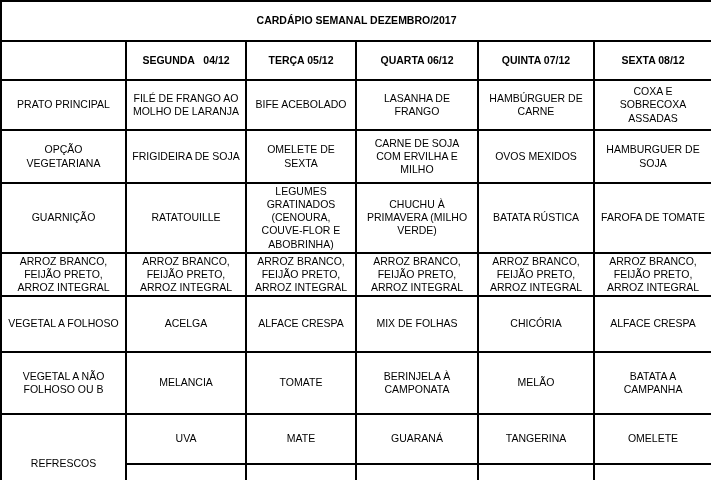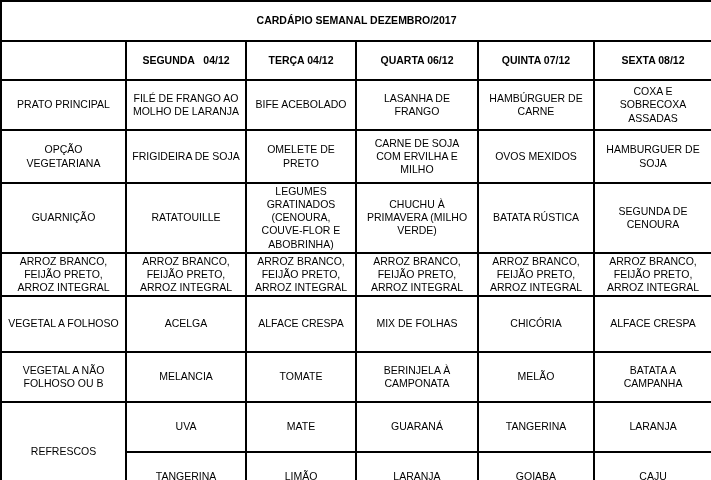--- a/index.html
+++ b/index.html
@@ -64,87 +64,87 @@
   </colgroup>
 
   <tbody>
       <tr style="height:40px">
     <td class="title-cell" colspan="6">CARDÁPIO SEMANAL DEZEMBRO/2017</td>
   </tr>
 
   <tr style="height:39px">
     <td></td>
     <td class="day-cell">SEGUNDA &nbsp; 04/12</td>
-    <td class="day-cell">TERÇA 04/12</td>
+    <td class="day-cell">TERÇA 05/12</td>
     <td class="day-cell">QUARTA 06/12</td>
     <td class="day-cell">QUINTA 07/12</td>
     <td class="day-cell">SEXTA 08/12</td>
   </tr>
 
   <tr style="height:50px">
     <td class="lbl">PRATO PRINCIPAL</td>
     <td>FILÉ DE FRANGO AO MOLHO DE LARANJA</td>
     <td>BIFE ACEBOLADO</td>
     <td>LASANHA DE FRANGO</td>
     <td>HAMBÚRGUER DE CARNE</td>
     <td>COXA E SOBRECOXA ASSADAS</td>
   </tr>
 
   <tr style="height:53px">
     <td class="lbl">OPÇÃO VEGETARIANA</td>
     <td>FRIGIDEIRA DE SOJA</td>
-    <td>OMELETE DE PRETO</td>
+    <td>OMELETE DE SEXTA</td>
     <td>CARNE DE SOJA COM ERVILHA E MILHO</td>
     <td>OVOS MEXIDOS</td>
     <td>HAMBURGUER DE SOJA</td>
   </tr>
 
   <tr style="height:48px">
     <td class="lbl">GUARNIÇÃO</td>
     <td>RATATOUILLE</td>
     <td class="small">LEGUMES GRATINADOS (CENOURA, COUVE-FLOR E ABOBRINHA)</td>
     <td>CHUCHU À PRIMAVERA (MILHO VERDE)</td>
     <td>BATATA RÚSTICA</td>
-    <td>SEGUNDA DE CENOURA</td>
+    <td>FAROFA DE TOMATE</td>
   </tr>
 
   <tr style="height:40px">
     <td class="lbl">ARROZ BRANCO, FEIJÃO PRETO, ARROZ INTEGRAL</td>
     <td>ARROZ BRANCO, FEIJÃO PRETO, ARROZ INTEGRAL</td>
     <td>ARROZ BRANCO, FEIJÃO PRETO, ARROZ INTEGRAL</td>
     <td>ARROZ BRANCO, FEIJÃO PRETO, ARROZ INTEGRAL</td>
     <td>ARROZ BRANCO, FEIJÃO PRETO, ARROZ INTEGRAL</td>
     <td>ARROZ BRANCO, FEIJÃO PRETO, ARROZ INTEGRAL</td>
   </tr>
 
   <tr style="height:56px">
     <td class="lbl">VEGETAL A FOLHOSO</td>
     <td>ACELGA</td>
     <td>ALFACE CRESPA</td>
     <td>MIX DE FOLHAS</td>
     <td>CHICÓRIA</td>
     <td>ALFACE CRESPA</td>
   </tr>
 
-  <tr style="height:50px">
+  <tr style="height:62px">
     <td class="lbl">VEGETAL A NÃO FOLHOSO OU B</td>
     <td>MELANCIA</td>
     <td>TOMATE</td>
     <td>BERINJELA À CAMPONATA</td>
     <td>MELÃO</td>
     <td>BATATA A CAMPANHA</td>
   </tr>
 
   <tr style="height:50px">
     <td class="lbl center" rowspan="2">REFRESCOS</td>
     <td>UVA</td>
     <td>MATE</td>
     <td>GUARANÁ</td>
     <td>TANGERINA</td>
-    <td>LARANJA</td>
+    <td>OMELETE</td>
   </tr>
 
   <tr style="height:49px">
     <td>TANGERINA</td>
     <td>LIMÃO</td>
     <td>LARANJA</td>
     <td>GOIABA</td>
     <td>CAJU</td>
   </tr>
 </tbody>

